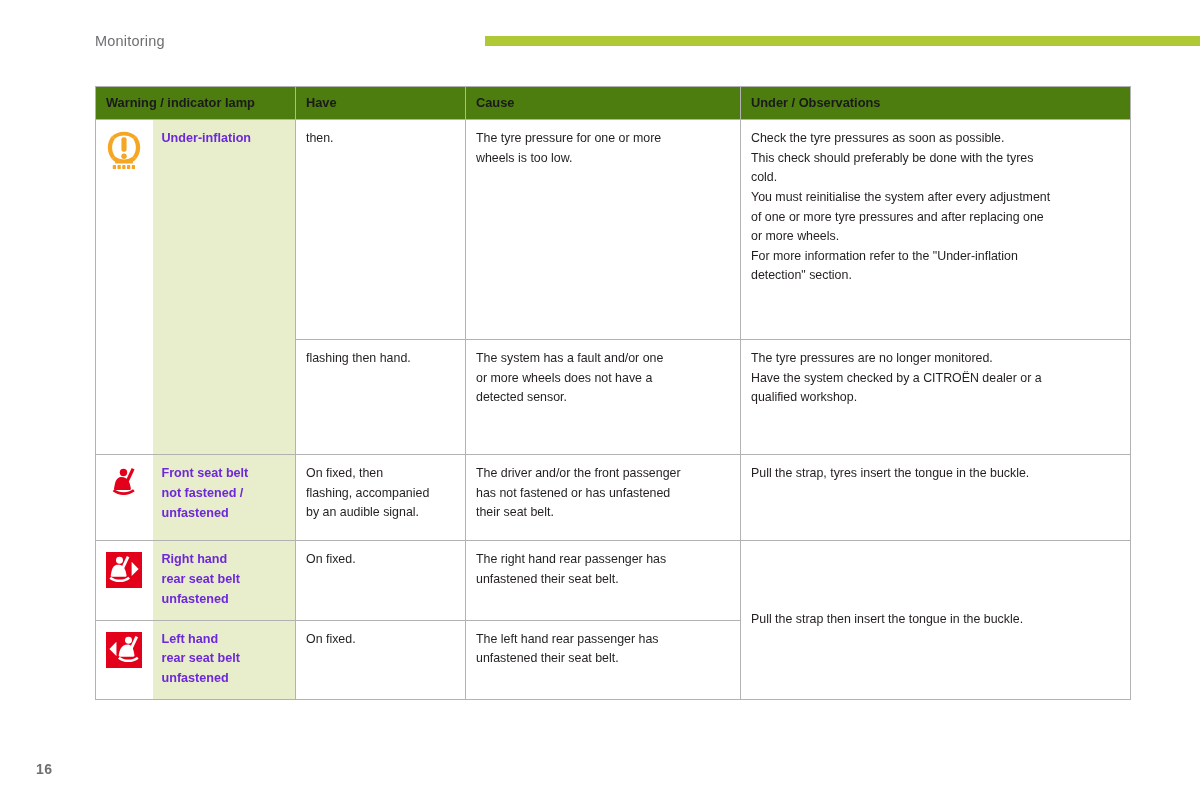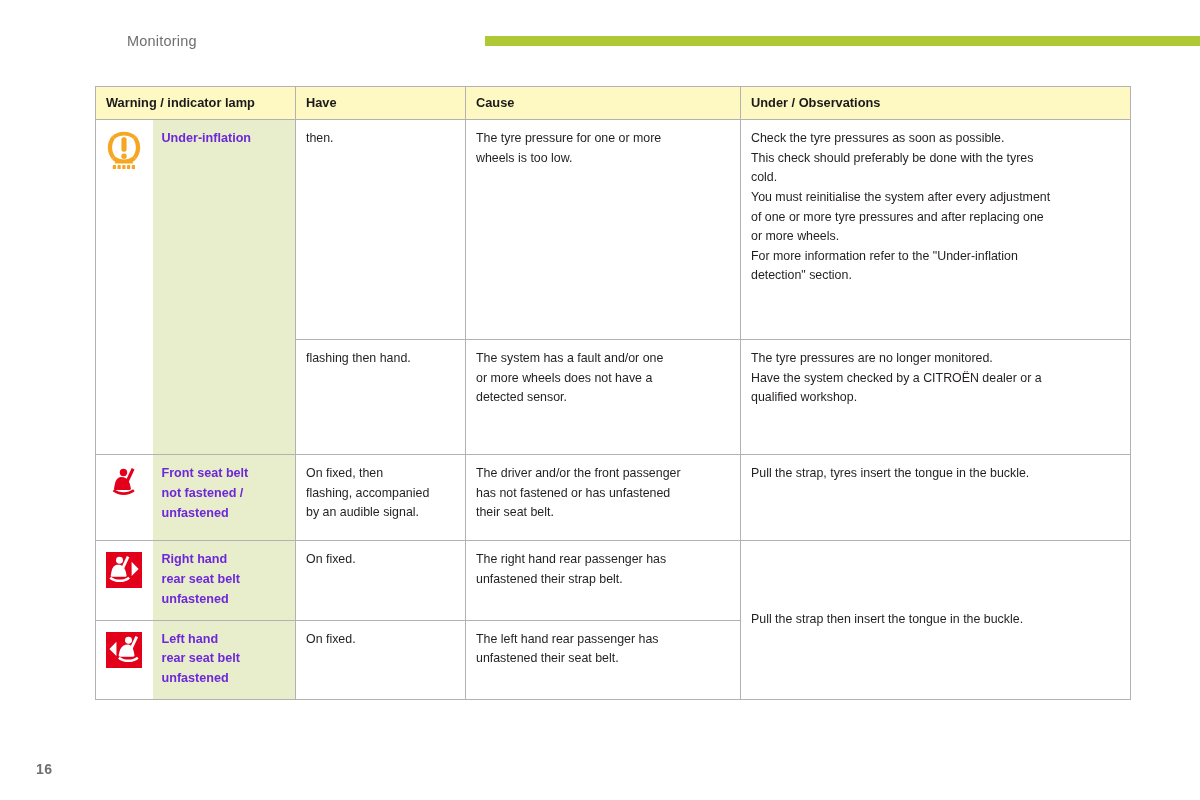--- a/index.html
+++ b/index.html
@@ -25,21 +25,20 @@
     height: 70px;
   }
   .section-title {
     position: absolute;
     left: 95px;
     top: 33px;
     font-size: 14.5px;
     color: #6e6f71;
     letter-spacing: 0.2px;
     white-space: nowrap;
-    margin-left: 32px;
   }
   .header-rule {
     position: absolute;
     left: 485px;
     top: 36px;
     width: 715px;
     height: 10px;
     background: #afc936;
   }
 
@@ -54,21 +53,21 @@
     font-size: 12.4px;
   }
   .warning-table th,
   .warning-table td {
     border: 1px solid #b2b2b2;
     vertical-align: top;
     padding: 9px 10px 10px 10px;
     line-height: 1.58;
   }
   .warning-table thead th {
-    background: #fef9c3;
+    background: #4d7c0f;
     font-weight: bold;
     font-size: 12.8px;
     height: 20px;
     vertical-align: middle;
     padding-top: 6px;
     padding-bottom: 6px;
     text-align: left;
     color: #1a1a1a;
   }
 
@@ -269,21 +268,21 @@
       <td class="label-cell">
         <span class="cell-text">Right hand
 rear seat belt
 unfastened</span>
       </td>
       <td>
         <span class="cell-text">On fixed.</span>
       </td>
       <td>
         <span class="cell-text">The right hand rear passenger has
-unfastened their strap belt.</span>
+unfastened their seat belt.</span>
       </td>
       <td class="action-mid" rowspan="2" style="height:130px">
         <span class="cell-text">Pull the strap then insert the tongue in the buckle.</span>
       </td>
     </tr>
 
     <tr>
       <td class="icon-cell">
         <span class="icon-wrap">
           <svg class="icon-rear" viewBox="0 0 64 64" xmlns="http://www.w3.org/2000/svg">

